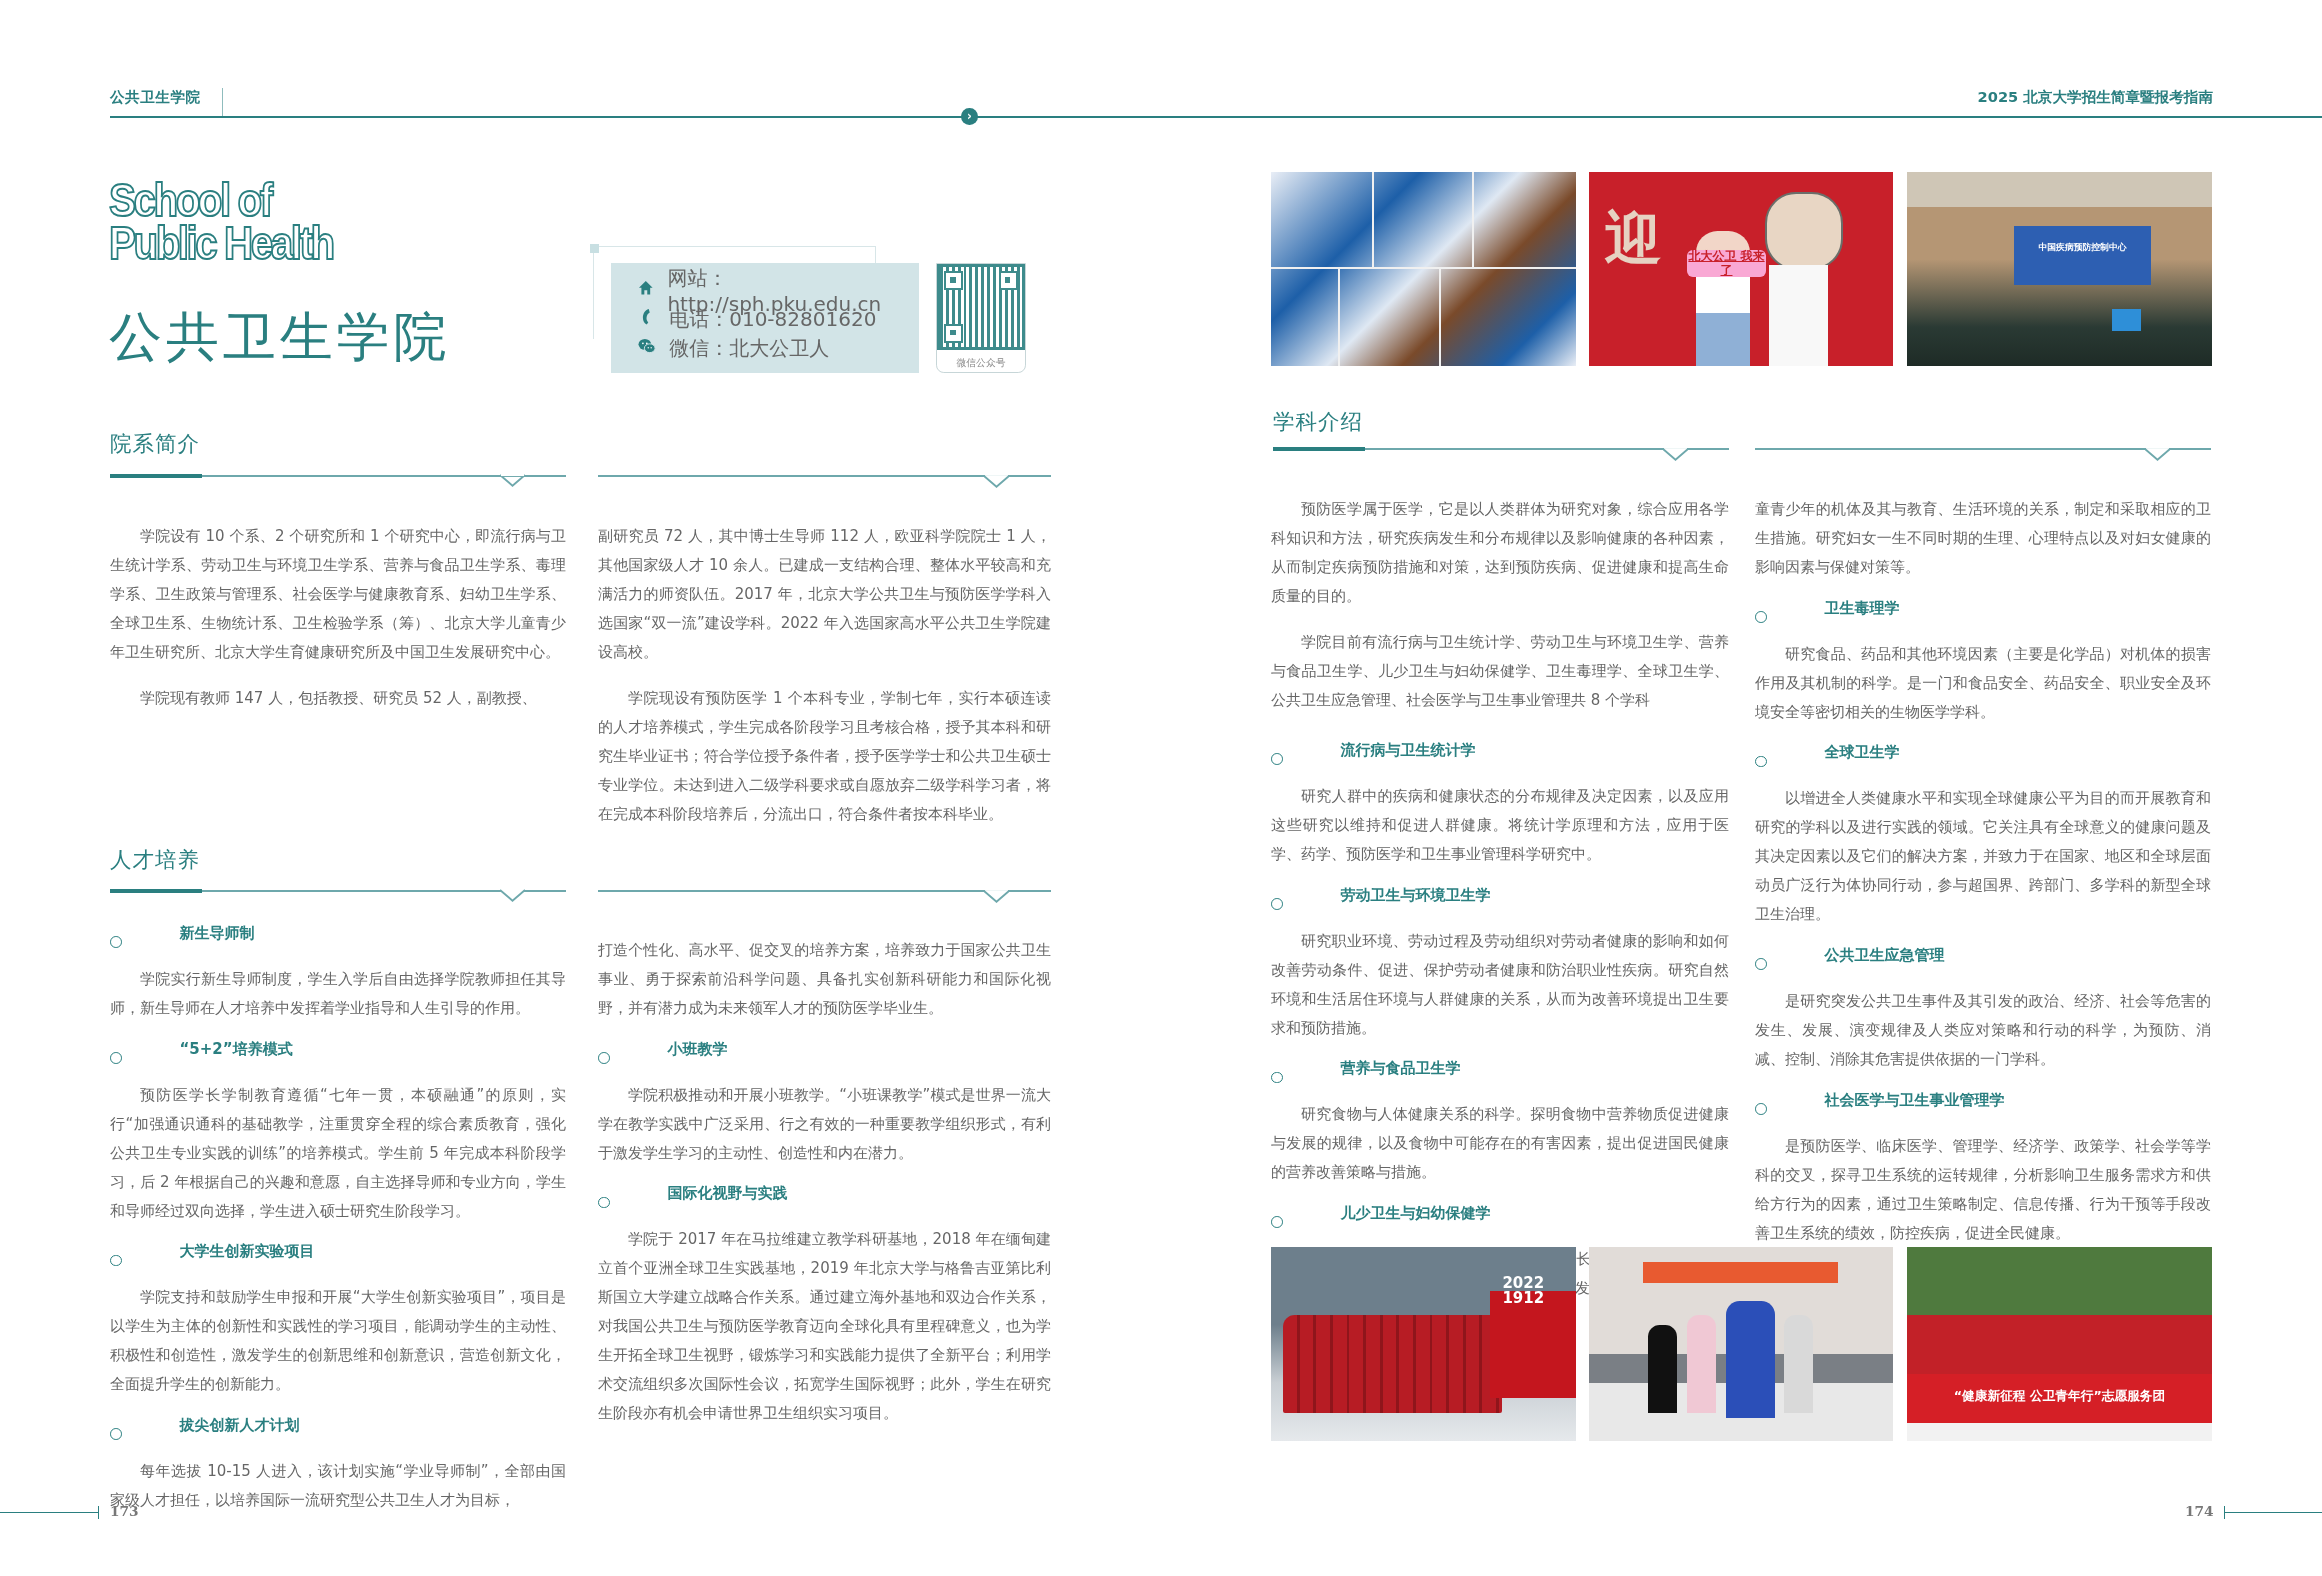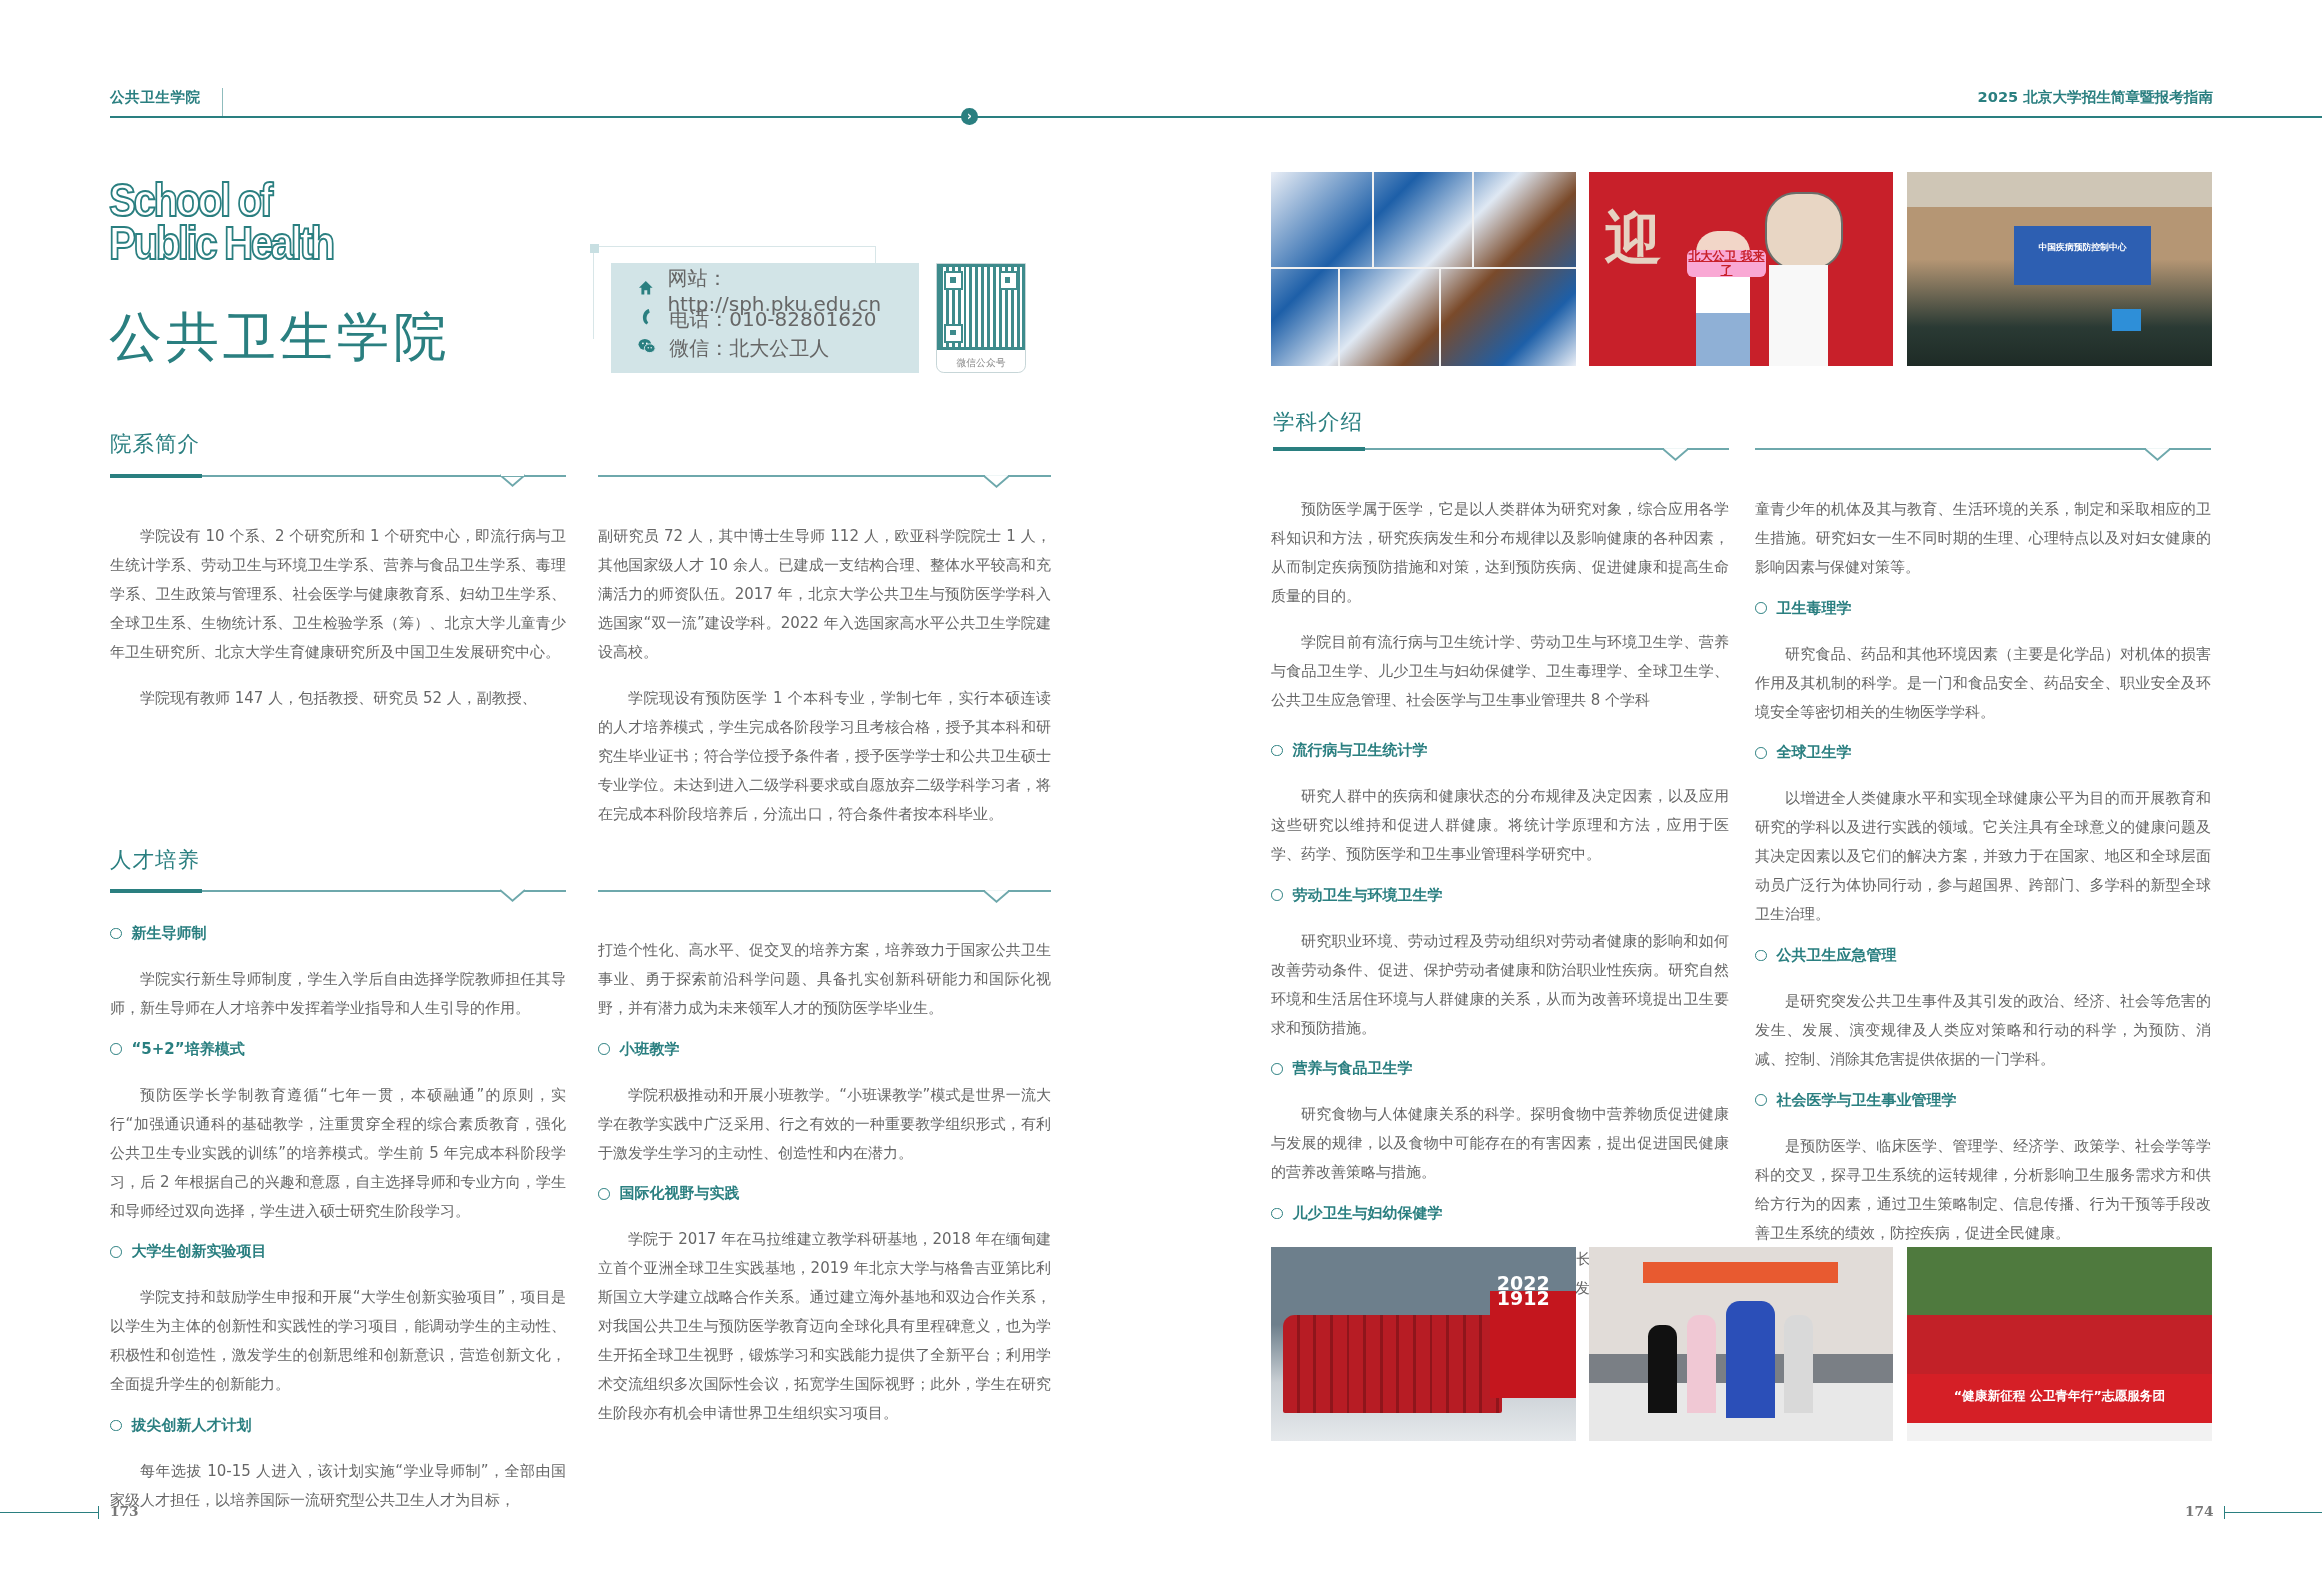--- a/index.html
+++ b/index.html
@@ -38,21 +38,21 @@
   .sec-rule .thick { position: absolute; left: 0; top: -1px; height: 3.9px; width: 92px; background: #2a7f80; }
   .sec-rule .notch { position: absolute; top: -1px; width: 21.5px; height: 13.7px; }
   .sec-rule .notch svg { display: block; }
   .col-rule { position: absolute; height: 15.6px; }
   .col-rule .thin { position: absolute; left: 0; top: 0; height: 2px; width: 100%; background: #6ea8ac; }
 
   
   .col { position: absolute; font-size: 15px; line-height: 29px; color: #666; text-align: justify; }
   .col p { text-indent: 2em; margin-top: 17px; }
   .col p.noind { text-indent: 0; }
-  .sub { display: flex; align-items: center; font-size: 15px; font-weight: bold; color: #2a7f80; line-height: 29px; margin-top: 11.7px; }
+  .sub { display: flex; align-items: flex-end; font-size: 15px; font-weight: bold; color: #2a7f80; line-height: 29px; margin-top: 11.7px; gap: 48px; }
   .sub:first-child { margin-top: 0; }
   .sub .ring { width: 11.7px; height: 11.7px; border: 1.5px solid #2a7f80; border-radius: 50%; margin-right: 9.8px; flex: none; }
 
   
   .photo { position: absolute; overflow: hidden; }
   .photo-caption { position: absolute; left: 0; right: 0; font-size: 13.7px; font-weight: bold; text-align: center; }
 
   
   .foot-rule-l { position: absolute; left: 0; top: 1512px; width: 98px; height: 1px; background: #2a7f80; }
   .foot-tick-l { position: absolute; left: 98px; top: 1506px; width: 1px; height: 12.7px; background: #2a7f80; }
@@ -282,21 +282,21 @@
   <div class="sub">
       <span class="ring"></span>
       <span>社会医学与卫生事业管理学</span>
     </div>
   <p>是预防医学、临床医学、管理学、经济学、政策学、社会学等学科的交叉，探寻卫生系统的运转规律，分析影响卫生服务需求方和供给方行为的因素，通过卫生策略制定、信息传播、行为干预等手段改善卫生系统的绩效，防控疾病，促进全民健康。</p>
 </div>
 
 <div class="photo" style="left:1271px;top:1247px;width:305px;height:194px;background:linear-gradient(#6d7f8c 0 40%,#c9cfd4 70%,#e6e9ec 100%);">
   <div style="position:absolute;left:11.7px;top:68px;width:219px;height:98px;background:repeating-linear-gradient(90deg,#b71c24 0 13.7px,#8f151b 13.7px 16.6px);border-radius:11.7px 11.7px 2px 2px;"></div>
   <div style="position:absolute;left:219px;top:44px;width:86px;height:107px;background:#c4161e;"></div>
-  <div class="photo-caption" style="left:219px;right:19.5px;top:29px;color:#fff;font-size:19px;line-height:14.6px;">2022 1912</div>
+  <div class="photo-caption" style="left:219px;right:19.5px;top:29px;color:#fff;font-size:15px;line-height:14.6px;">2022 1912</div>
 </div>
 <div class="photo" style="left:1589px;top:1247px;width:304px;height:194px;background:linear-gradient(#e1dcd8 0 55%,#7a7f85 55% 70%,#e8e8e8 70%);">
   <div style="position:absolute;left:54px;top:14.6px;width:195px;height:21.5px;background:#e85a30;"></div>
   <div style="position:absolute;left:137px;top:54px;width:49px;height:117px;background:#2b4fb8;border-radius:13.7px 13.7px 0 0;"></div>
   <div style="position:absolute;left:98px;top:68px;width:29px;height:98px;background:#f0c8d4;border-radius:11.7px 11.7px 0 0;"></div>
   <div style="position:absolute;left:59px;top:78px;width:29px;height:88px;background:#111;border-radius:11.7px 11.7px 0 0;"></div>
   <div style="position:absolute;left:195px;top:68px;width:29px;height:98px;background:#d9d9d9;border-radius:11.7px 11.7px 0 0;"></div>
 </div>
 <div class="photo" style="left:1907px;top:1247px;width:305px;height:194px;background:linear-gradient(#4f7a3e 0 35%,#c22128 35% 70%,#f2f2f2 70%);">
   <div style="position:absolute;left:0;top:127px;width:100%;height:49px;background:#d51f26;"></div>

